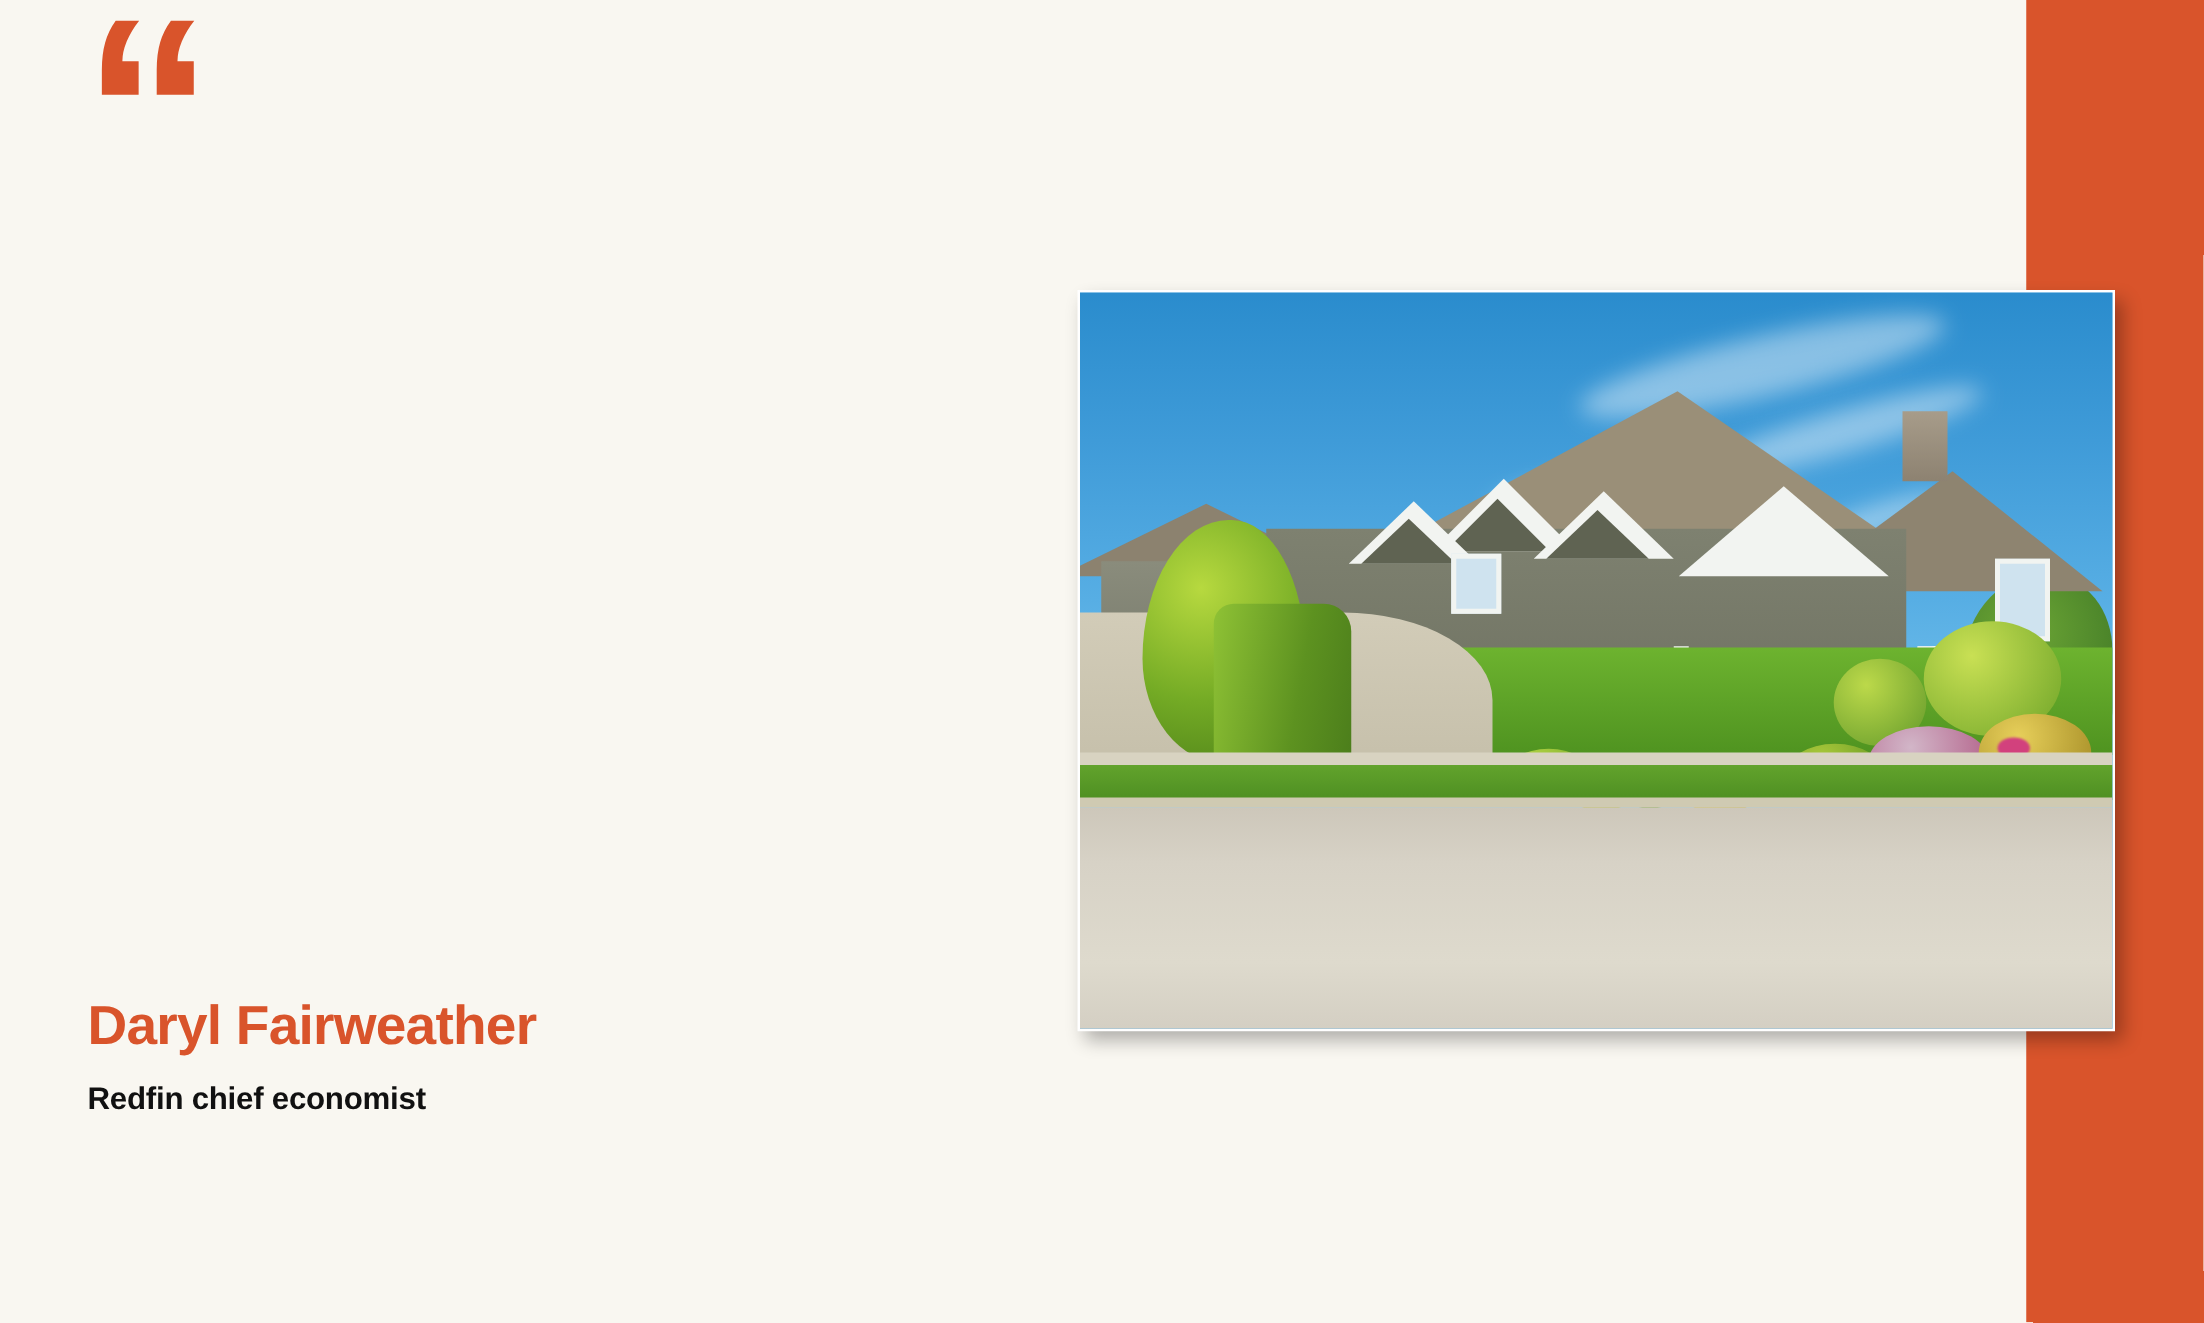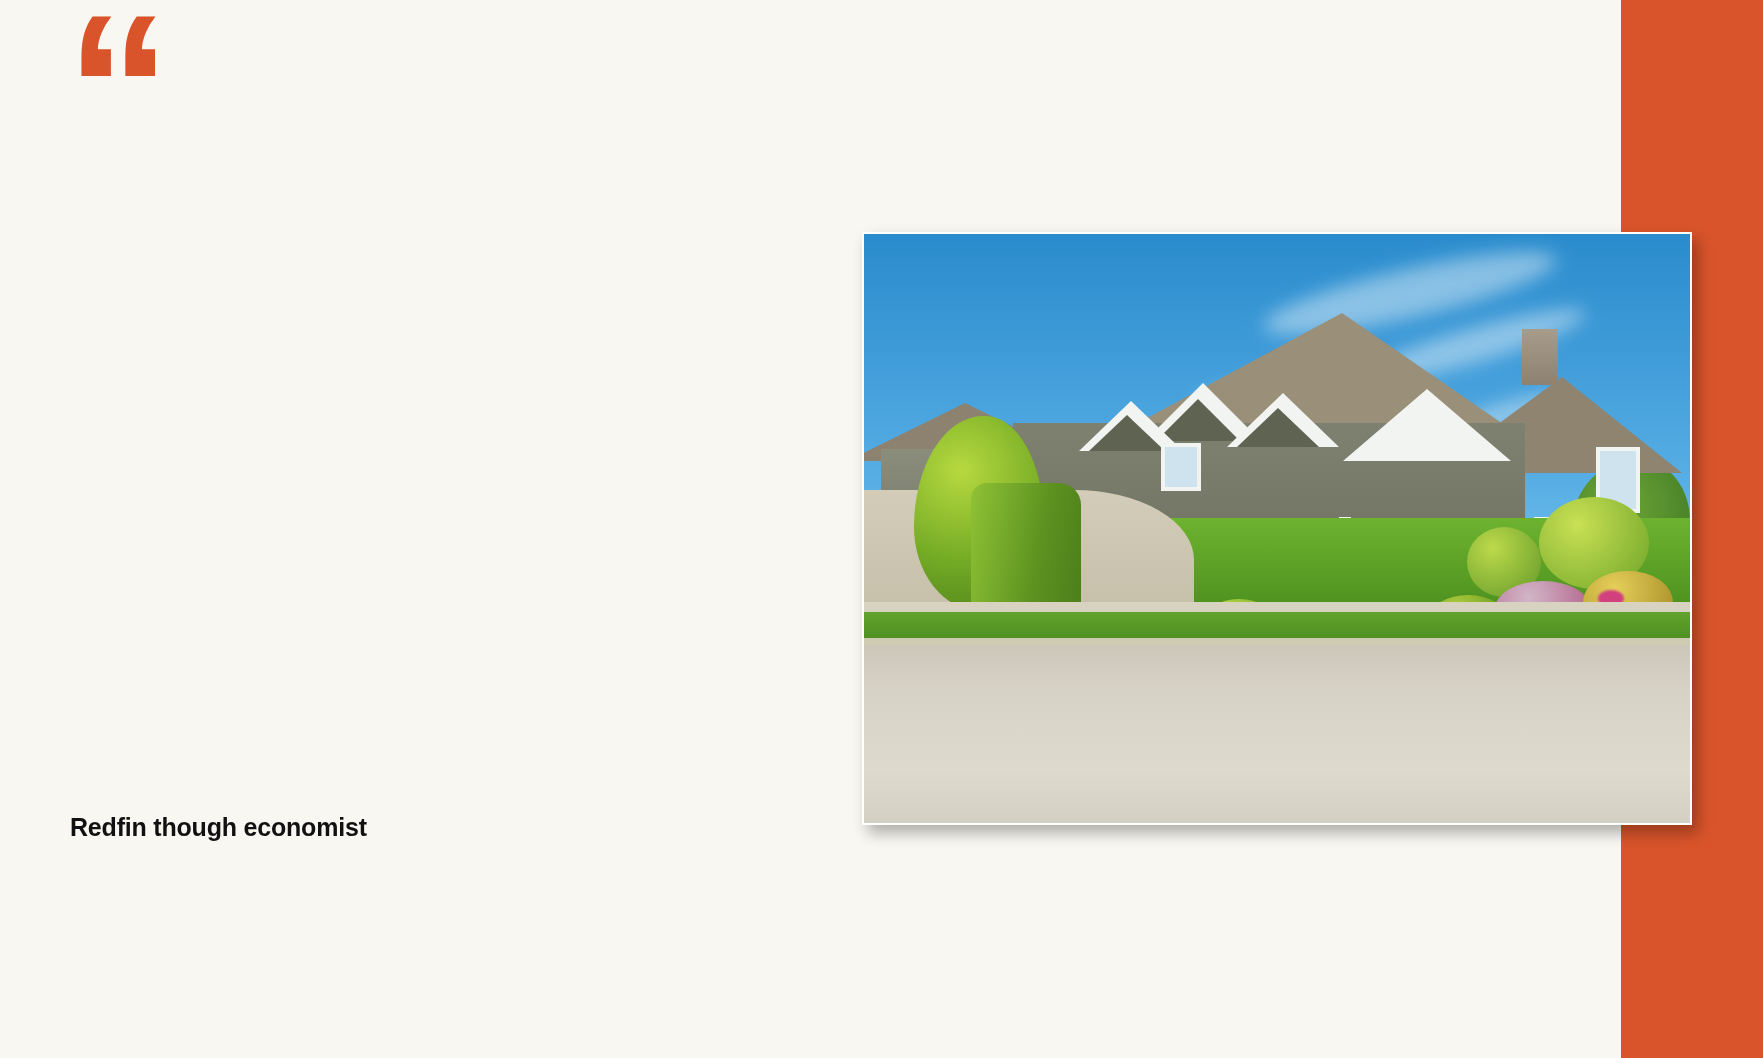--- a/index.html
+++ b/index.html
@@ -363,21 +363,22 @@
 <body>
 
 <div id="stage">
 
   <div class="accent-band"></div>
 
   <div class="quote-mark">“</div>
 
 
   <div class="attribution">
-    <div class="attrib-role">Redfin though economist</div>
+    <div class="attrib-name">Daryl Fairweather</div>
+    <div class="attrib-role">Redfin chief economist</div>
   </div>
 
   <div class="photo-frame">
     <div class="photo-inner" title="Craftsman style suburban house with two white garage doors, manicured lawn, flowering landscaping and an empty street in front">
 
       <div class="sky"></div>
       <div class="cloud-wisp cloud-w1"></div>
       <div class="cloud-wisp cloud-w2"></div>
       <div class="cloud-wisp cloud-w3"></div>
       <div class="cloud-wisp cloud-w4"></div>

